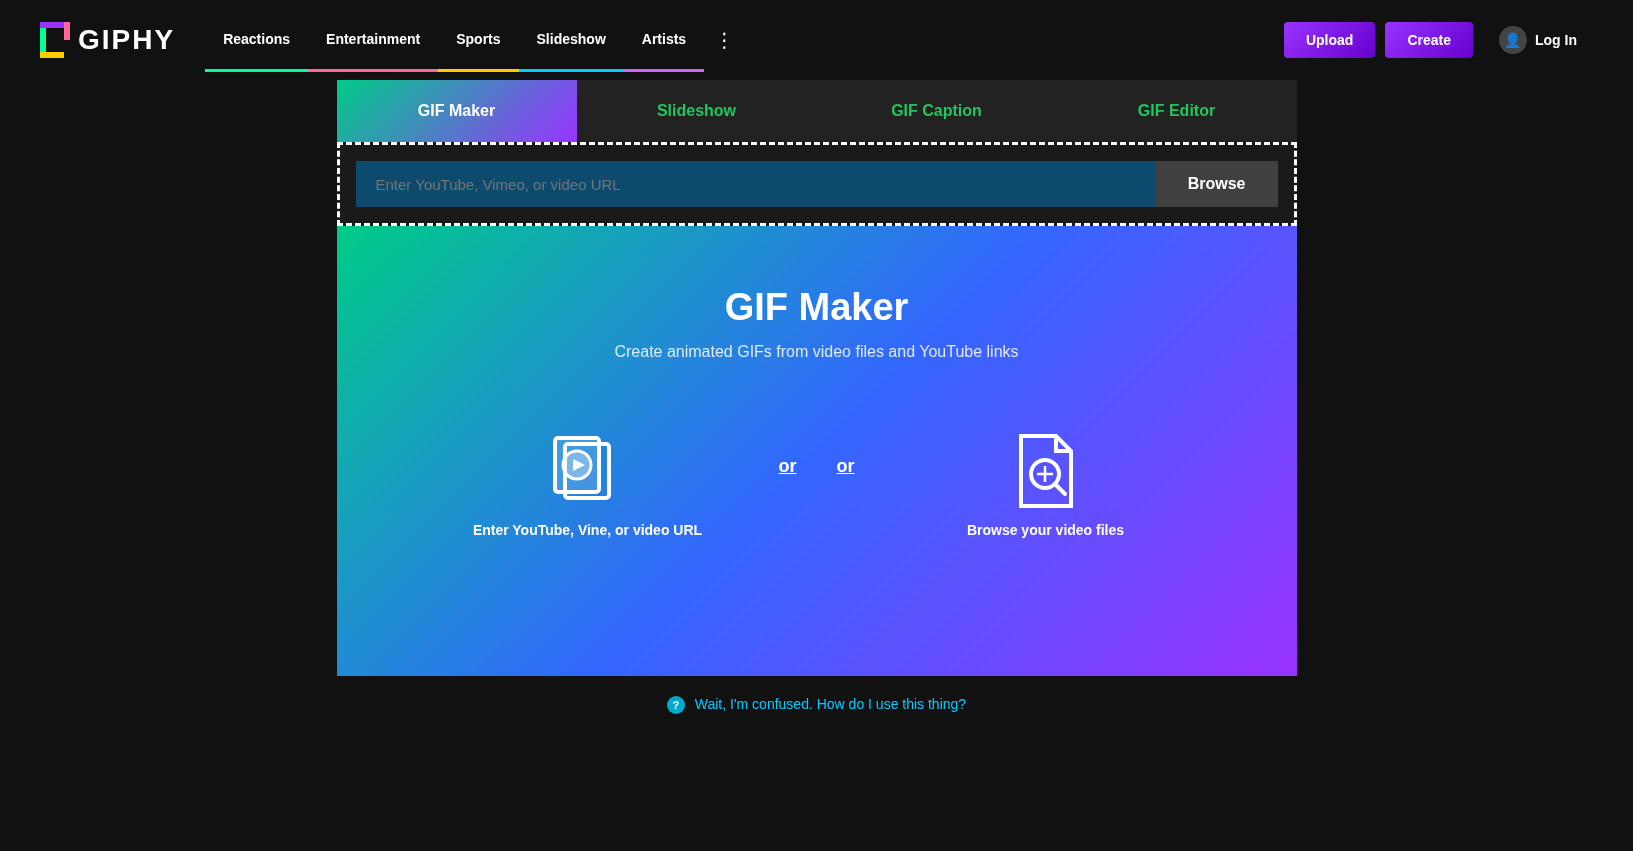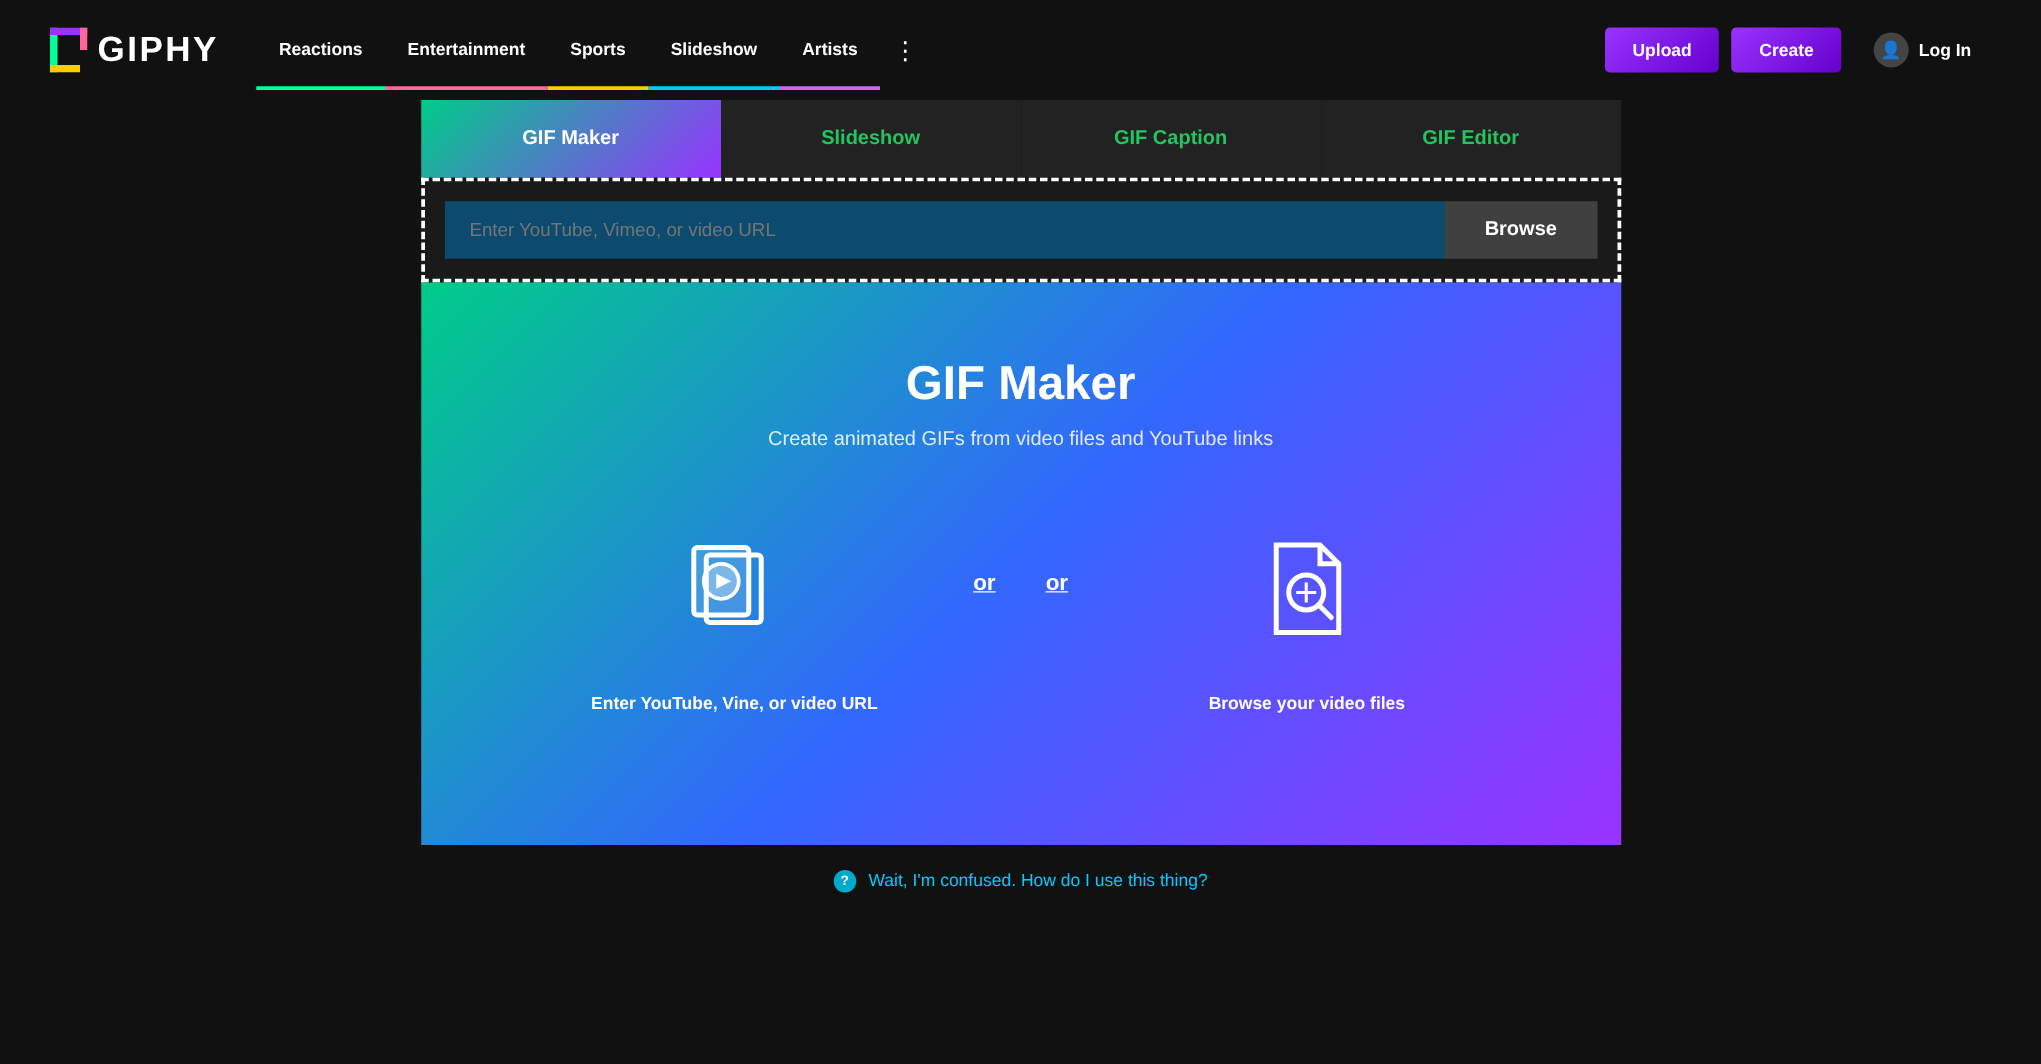--- a/index.html
+++ b/index.html
@@ -204,21 +204,21 @@
       gap: 0;
       justify-content: center;
       width: 100%;
       max-width: 800px;
     }
     .hero-option {
       flex: 1;
       display: flex;
       flex-direction: column;
       align-items: center;
-      gap: 32px;
+      gap: 0;
     }
     .hero-option-icon {
       width: 100px;
       height: 100px;
       display: flex;
       align-items: center;
       justify-content: center;
     }
     .hero-option-label {
       color: white;

